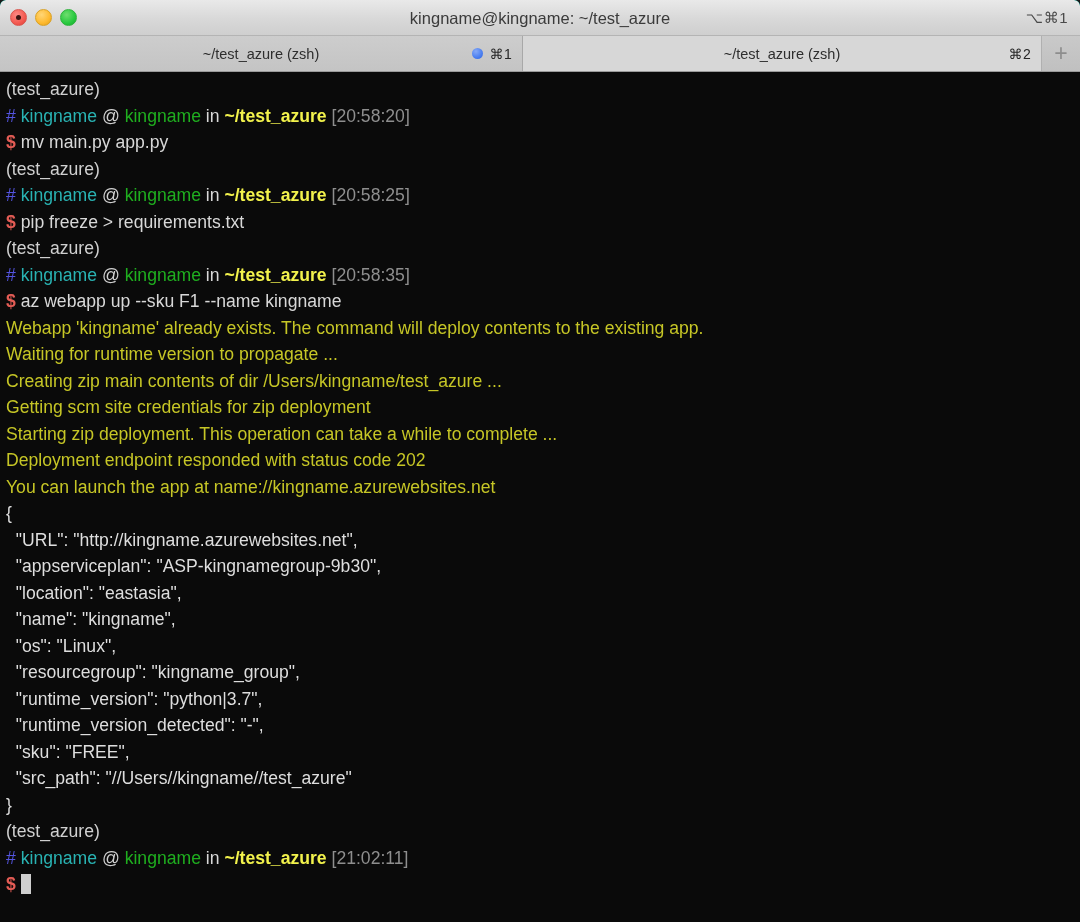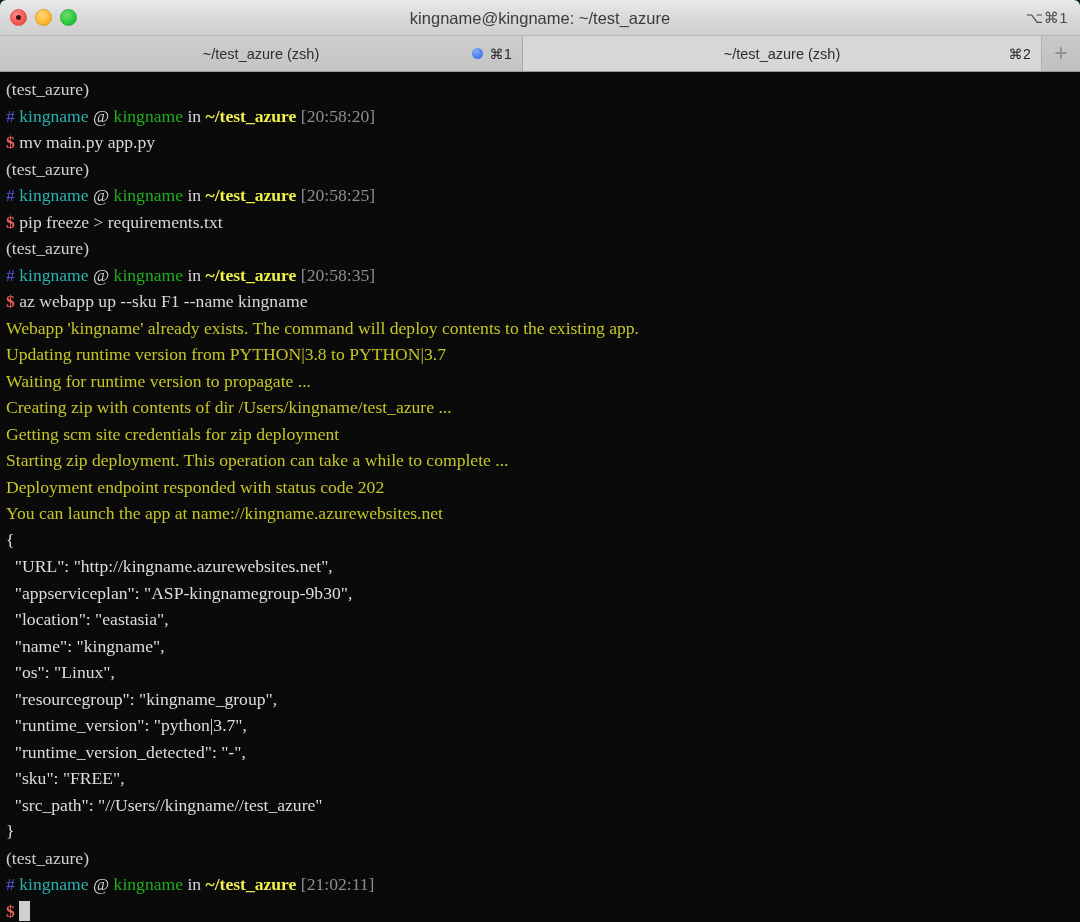--- a/index.html
+++ b/index.html
@@ -160,21 +160,21 @@
 
   
   #terminal {
     background: #0a0a0a;
     height: 850px;
     padding: 4px 0 0 6px;
     box-sizing: border-box;
     overflow: hidden;
   }
   .line {
-    font-family: Liberation Serif, serif;
+    font-family: Liberation Sans, sans-serif;
     font-size: 17.6px;
     line-height: 26.5px;
     height: 26.5px;
     white-space: pre;
     color: #d8d8d8;
   }
   .c-hash   { color: #5555e0; }
   .c-user   { color: #29b3b3; }
   .c-at     { color: #cfcfcf; }
   .c-host   { color: #1fae1f; }
@@ -234,23 +234,22 @@
 
     <div class="line"><span class="c-venv">(test_azure)</span></div>
     <div class="line"><span class="c-hash">#</span> <span class="c-user">kingname</span> <span class="c-at">@</span> <span class="c-host">kingname</span> <span class="c-in">in</span> <span class="c-path">~/test_azure</span> <span class="c-time">[20:58:25]</span></div>
     <div class="line"><span class="c-dollar">$</span> <span class="c-cmd">pip freeze &gt; requirements.txt</span></div>
 
     <div class="line"><span class="c-venv">(test_azure)</span></div>
     <div class="line"><span class="c-hash">#</span> <span class="c-user">kingname</span> <span class="c-at">@</span> <span class="c-host">kingname</span> <span class="c-in">in</span> <span class="c-path">~/test_azure</span> <span class="c-time">[20:58:35]</span></div>
     <div class="line"><span class="c-dollar">$</span> <span class="c-cmd">az webapp up --sku F1 --name kingname</span></div>
 
     <div class="line c-out">Webapp 'kingname' already exists. The command will deploy contents to the existing app.</div>
-    <div class="line c-out">Updating runtime version from PYTHON|3.8 to PYTHON|3.7</div>
     <div class="line c-out">Waiting for runtime version to propagate ...</div>
-    <div class="line c-out">Creating zip with contents of dir /Users/kingname/test_azure ...</div>
+    <div class="line c-out">Creating zip main contents of dir /Users/kingname/test_azure ...</div>
     <div class="line c-out">Getting scm site credentials for zip deployment</div>
     <div class="line c-out">Starting zip deployment. This operation can take a while to complete ...</div>
     <div class="line c-out">Deployment endpoint responded with status code 202</div>
     <div class="line c-out">You can launch the app at name://kingname.azurewebsites.net</div>
 
     <div class="line c-json">{</div>
     <div class="line c-json">  "URL": "http://kingname.azurewebsites.net",</div>
     <div class="line c-json">  "appserviceplan": "ASP-kingnamegroup-9b30",</div>
     <div class="line c-json">  "location": "eastasia",</div>
     <div class="line c-json">  "name": "kingname",</div>

